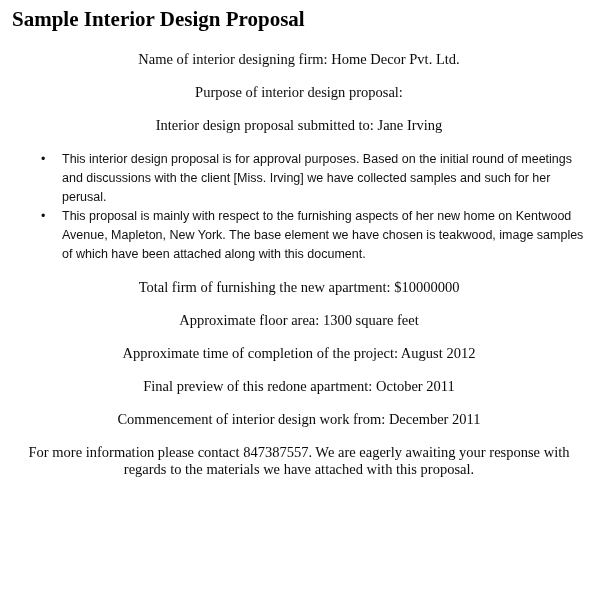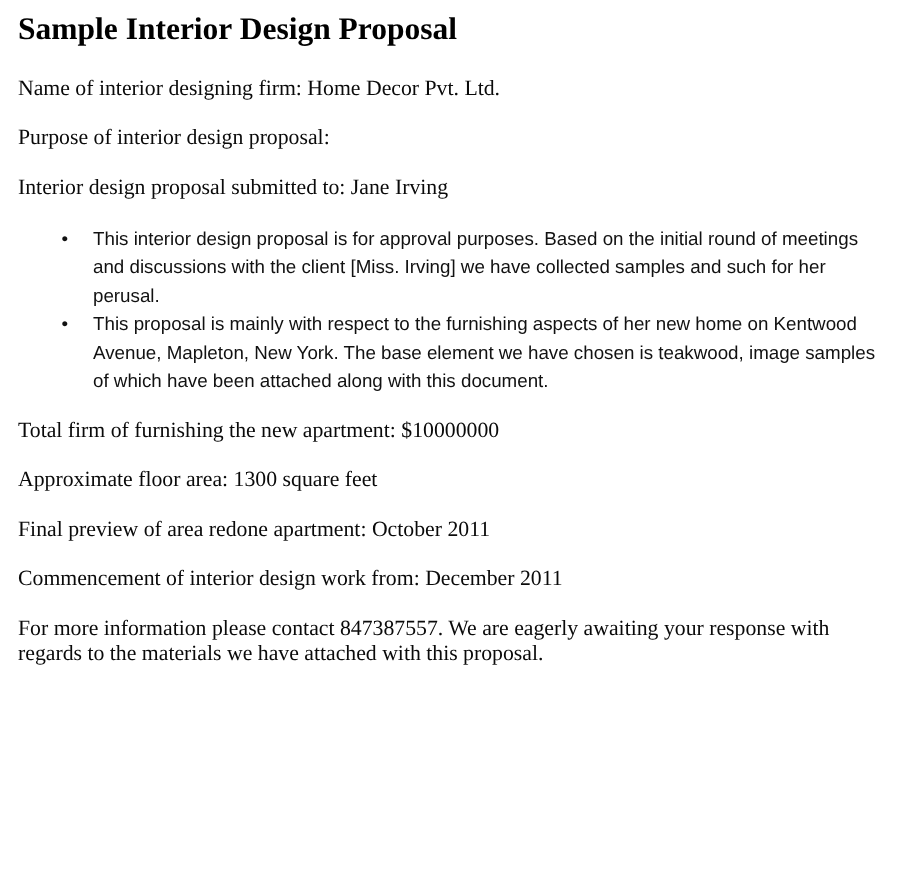--- a/index.html
+++ b/index.html
@@ -22,20 +22,21 @@
     font-size: 21px;
     font-weight: bold;
     line-height: 25px;
     margin: 0 0 19px 0;
     color: #000000;
   }
   .para {
     font-size: 14.5px;
     line-height: 17px;
     margin: 0 0 16px 0;
+    text-align: center;
   }
   .bullets {
     list-style: none;
     margin: 1px 0 15px 0;
     padding: 0 0 0 50px;
     font-family: "Liberation Sans", "DejaVu Sans", sans-serif;
     font-size: 12.5px;
     line-height: 19px;
     color: #111111;
   }
@@ -73,21 +74,22 @@
   <ul class="bullets">
     <li><span class="bullet-marker">•</span><span>This interior design proposal is for approval purposes. Based on the initial round of meetings and discussions with the client [Miss. Irving] we have collected samples and such for her perusal.</span></li>
     <li><span class="bullet-marker">•</span><span>This proposal is mainly with respect to the furnishing aspects of her new home on Kentwood Avenue, Mapleton, New York. The base element we have chosen is teakwood, image samples of which have been attached along with this document.</span></li>
   </ul>
 
   <p class="para"><span>Total firm of furnishing the new apartment:</span> <span>$10000000</span></p>
 
   <p class="para"><span>Approximate floor area:</span> <span>1300 square feet</span></p>
 
 
+  <p class="para"><span>Approximate time of completion of the project:</span> <span>August 2012</span></p>
 
 
-  <p class="para"><span>Final preview of area redone apartment:</span> <span>October 2011</span></p>
+  <p class="para"><span>Final preview of this redone apartment:</span> <span>October 2011</span></p>
 
   <p class="para"><span>Commencement of interior design work from:</span> <span>December 2011</span></p>
 
   <p class="para"><span>For more information please contact 847387557. We are eagerly awaiting your response with regards to the materials we have attached with this proposal.</span></p>
 
 </div>
 
 </body></html>

